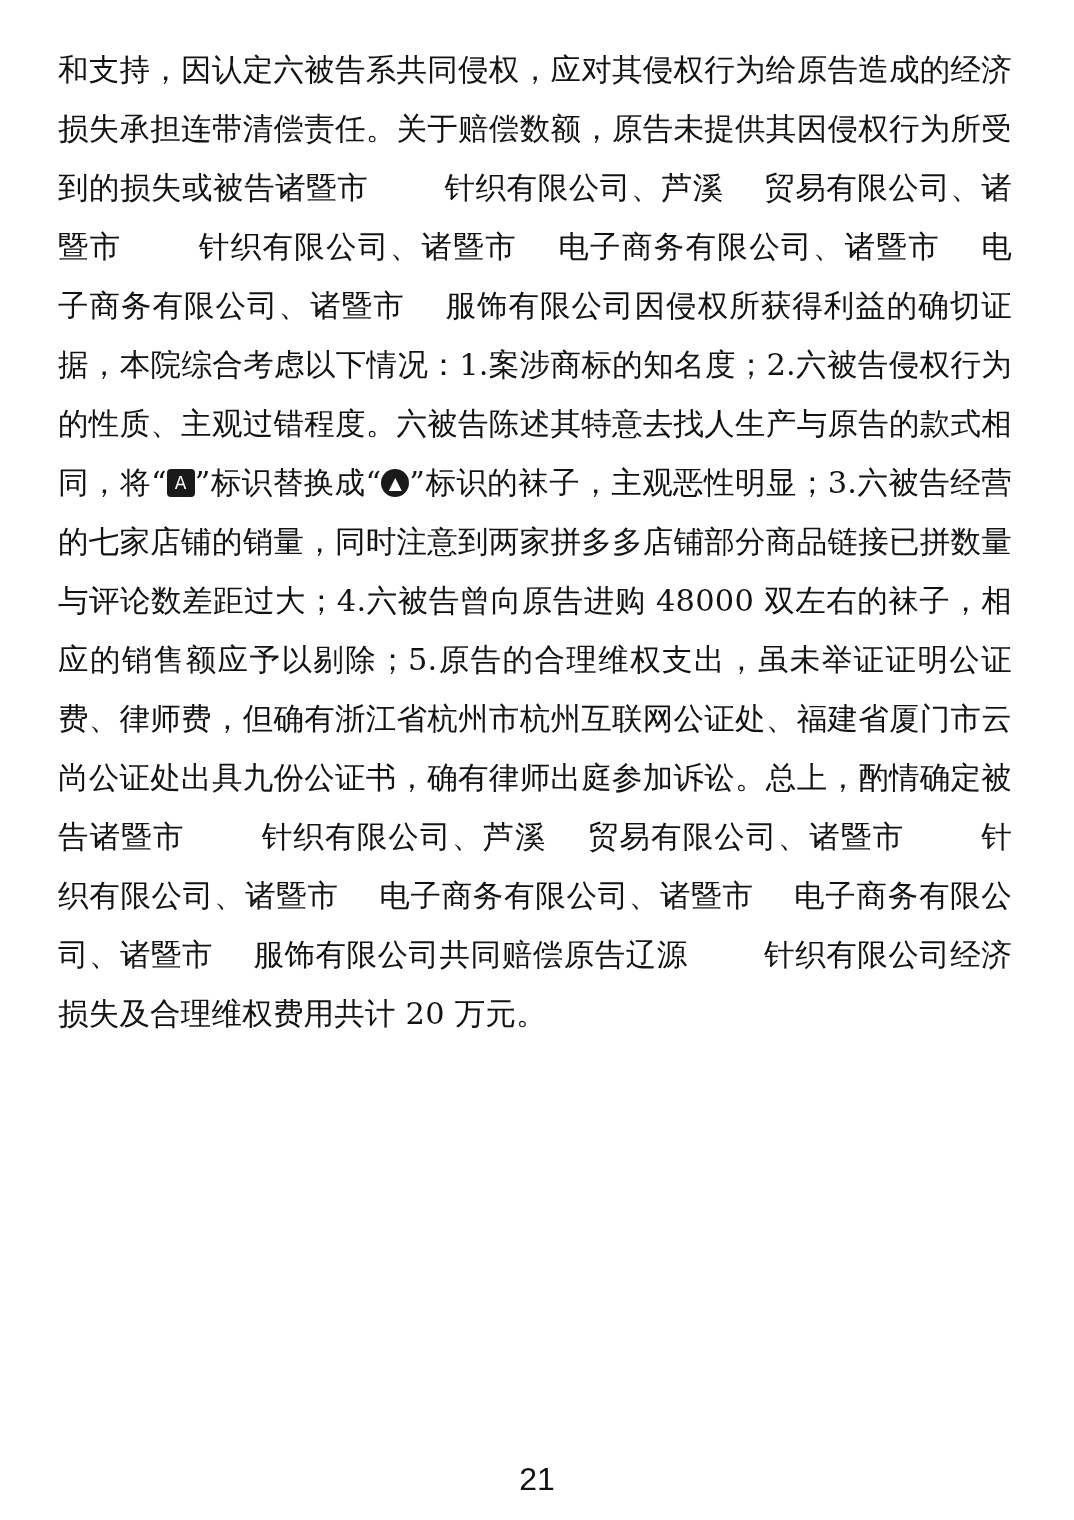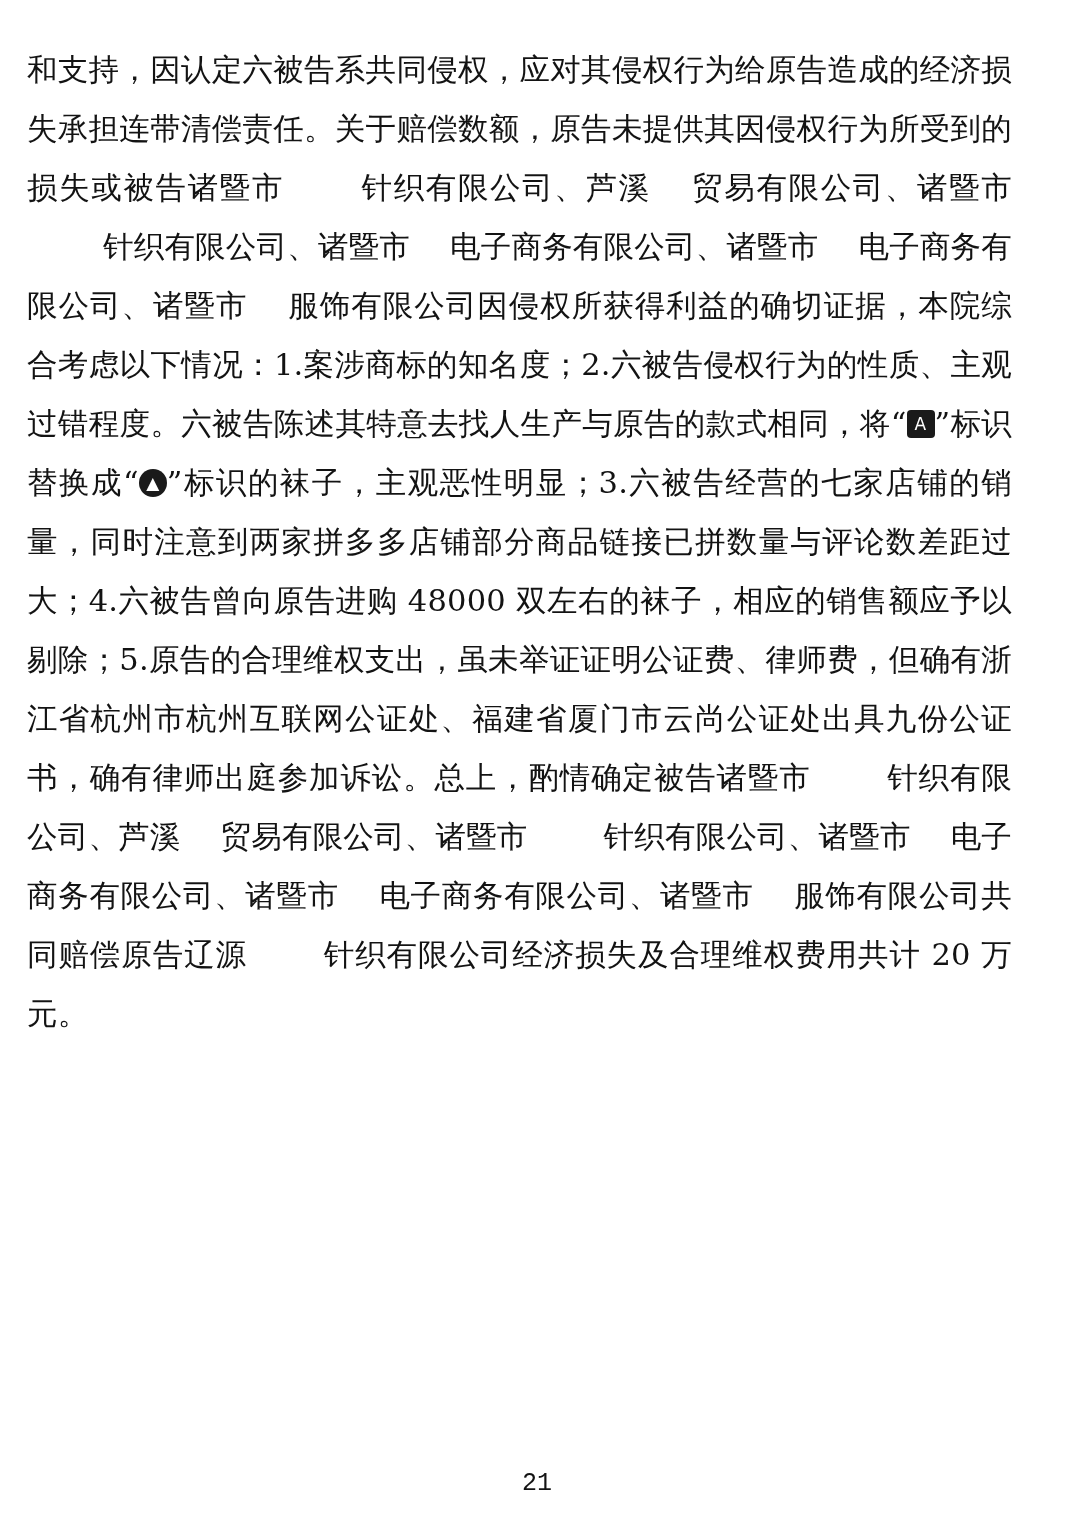--- a/index.html
+++ b/index.html
@@ -13,21 +13,21 @@
     height: 1520px;
     position: relative;
     font-family: "DejaVu Serif", "Liberation Serif", serif;
     color: #141414;
     overflow: hidden;
   }
   .page {
     box-sizing: border-box;
     width: 1074px;
     height: 1520px;
-    padding: 40px 62px 0 27px;
+    padding: 40px 62px 0 58px;
     position: relative;
   }
   .body-text {
     font-size: 30.5px;
     line-height: 59px;
     text-align: justify;
     text-justify: inter-ideograph;
     letter-spacing: 0.2px;
     color: #131313;
   }
@@ -68,22 +68,22 @@
     left: 0; right: 0; top: 2px;
     font-size: 17px;
     line-height: 24px;
   }
   .page-number {
     position: absolute;
     bottom: 22px;
     left: 0;
     width: 1074px;
     text-align: center;
-    font-size: 25px;
-    font-family: Liberation Mono, monospace;
+    font-size: 32px;
+    font-family: Liberation Sans, sans-serif;
     color: #131313;
   }
 </style>
 </head>
 <body>
 
 <div class="page">
   <div class="body-text" id="body-container">
       <p class="para"><span>和支持，因认定六被告系共同侵权，应对其侵权行为给原告造成的经济损失承担连带清偿责任。关于赔偿数额，原告未提供其因侵权行为所受到的损失或被告诸暨市</span><span class="gap-sm">&nbsp;</span><span>针织有限公司、芦溪</span><span class="gap-xs">&nbsp;</span><span>贸易有限公司、诸暨市</span><span class="gap-sm">&nbsp;</span><span>针织有限公司、诸暨市</span><span class="gap-xs">&nbsp;</span><span>电子商务有限公司、诸暨市</span><span class="gap-xs">&nbsp;</span><span>电子商务有限公司、诸暨市</span><span class="gap-xs">&nbsp;</span><span>服饰有限公司因侵权所获得利益的确切证据，本院综合考虑以下情况：1.案涉商标的知名度；2.六被告侵权行为的性质、主观过错程度。六被告陈述其特意去找人生产与原告的款式相同，将“</span><span class="mark-glyph square"><span class="inner-a">A</span></span><span>”标识替换成“</span><span class="mark-glyph"><span class="inner-a">▲</span></span><span>”标识的袜子，主观恶性明显；3.六被告经营的七家店铺的销量，同时注意到两家拼多多店铺部分商品链接已拼数量与评论数差距过大；4.六被告曾向原告进购 48000 双左右的袜子，相应的销售额应予以剔除；5.原告的合理维权支出，虽未举证证明公证费、律师费，但确有浙江省杭州市杭州互联网公证处、福建省厦门市云尚公证处出具九份公证书，确有律师出庭参加诉讼。总上，酌情确定被告诸暨市</span><span class="gap-sm">&nbsp;</span><span>针织有限公司、芦溪</span><span class="gap-xs">&nbsp;</span><span>贸易有限公司、诸暨市</span><span class="gap-sm">&nbsp;</span><span>针织有限公司、诸暨市</span><span class="gap-xs">&nbsp;</span><span>电子商务有限公司、诸暨市</span><span class="gap-xs">&nbsp;</span><span>电子商务有限公司、诸暨市</span><span class="gap-xs">&nbsp;</span><span>服饰有限公司共同赔偿原告辽源</span><span class="gap-sm">&nbsp;</span><span>针织有限公司经济损失及合理维权费用共计 20 万元。</span></p>
     </div>

